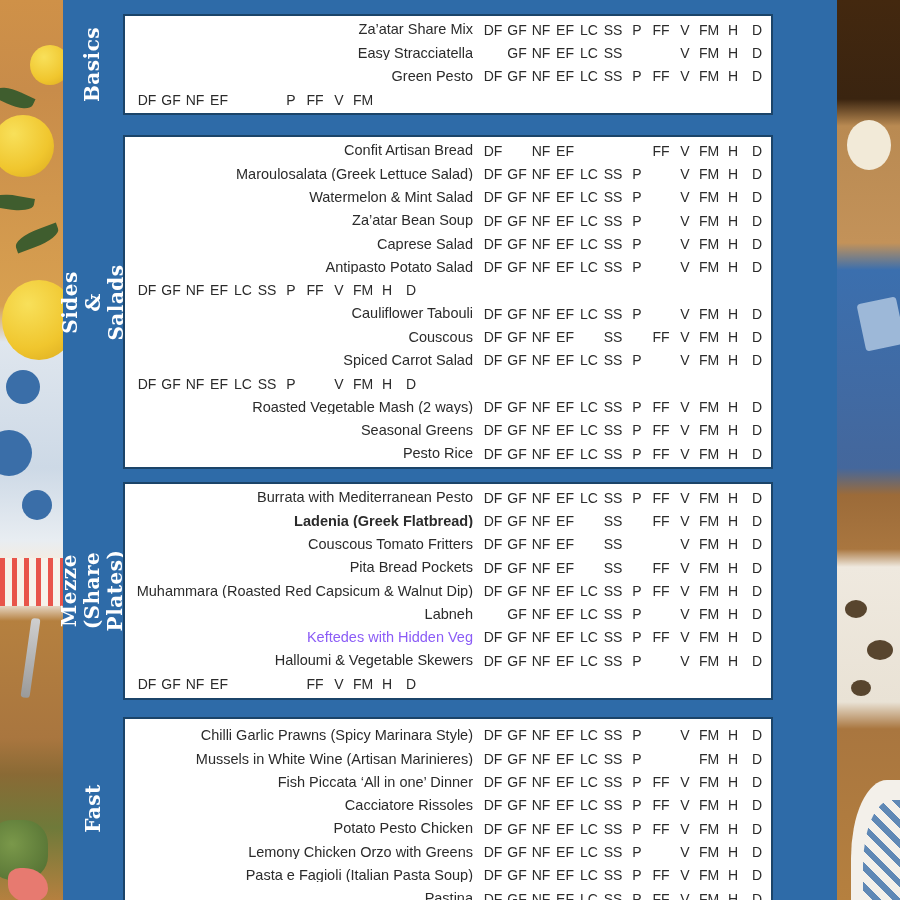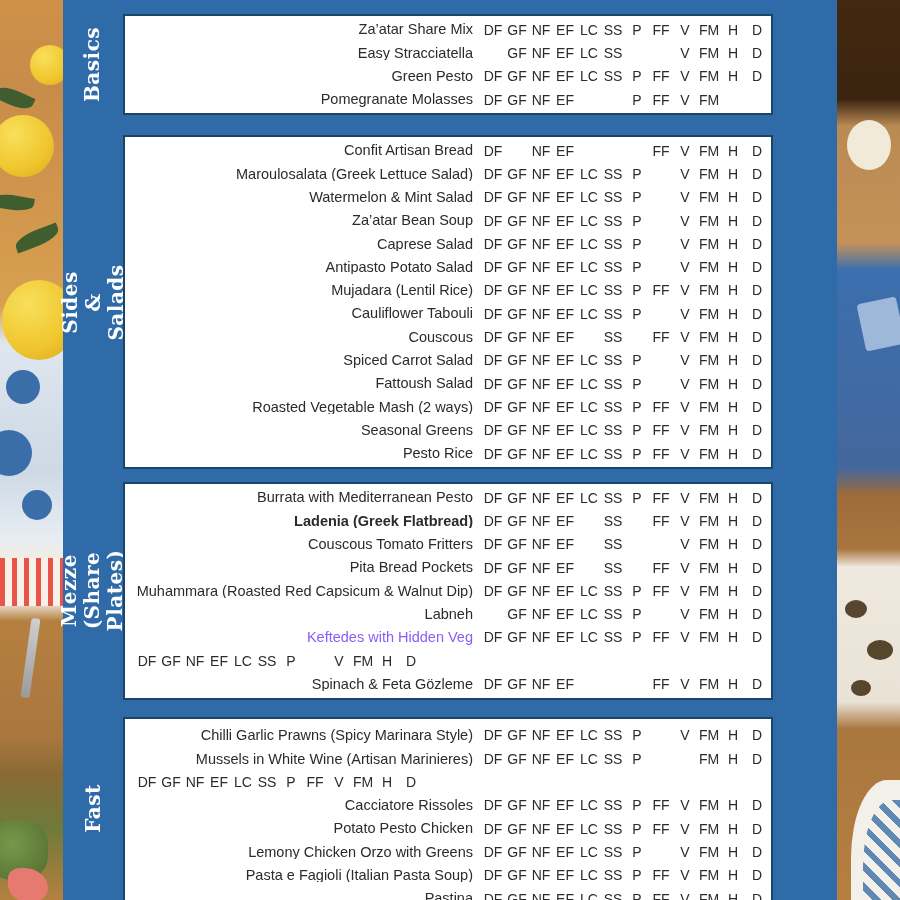--- a/index.html
+++ b/index.html
@@ -139,21 +139,20 @@
               <span class="code" style="color: rgb(43, 43, 43);">SS</span>
               <span class="code" style="color: rgb(43, 43, 43);">P</span>
               <span class="code" style="color: rgb(43, 43, 43);">FF</span>
               <span class="code" style="color: rgb(43, 43, 43);">V</span>
               <span class="code" style="color: rgb(43, 43, 43);">FM</span>
               <span class="code" style="color: rgb(43, 43, 43);">H</span>
               <span class="code" style="color: rgb(43, 43, 43);">D</span>
             </span>
           </div>
           <div class="row">
-            <span class="dish-name" style="color: rgb(43, 43, 43);">Pomegranate Molasses</span>
             <span class="codes">
               <span class="code" style="color: rgb(43, 43, 43);">DF</span>
               <span class="code" style="color: rgb(43, 43, 43);">GF</span>
               <span class="code" style="color: rgb(43, 43, 43);">NF</span>
               <span class="code" style="color: rgb(43, 43, 43);">EF</span>
               <span class="code" style="color: rgb(43, 43, 43);"></span>
               <span class="code" style="color: rgb(43, 43, 43);"></span>
               <span class="code" style="color: rgb(43, 43, 43);">P</span>
               <span class="code" style="color: rgb(43, 43, 43);">FF</span>
               <span class="code" style="color: rgb(43, 43, 43);">V</span>
@@ -266,21 +265,20 @@
               <span class="code" style="color: rgb(43, 43, 43);">SS</span>
               <span class="code" style="color: rgb(43, 43, 43);">P</span>
               <span class="code" style="color: rgb(43, 43, 43);"></span>
               <span class="code" style="color: rgb(43, 43, 43);">V</span>
               <span class="code" style="color: rgb(43, 43, 43);">FM</span>
               <span class="code" style="color: rgb(43, 43, 43);">H</span>
               <span class="code" style="color: rgb(43, 43, 43);">D</span>
             </span>
           </div>
           <div class="row">
-            <span class="dish-name" style="color: rgb(43, 43, 43);">Mujadara (Lentil Rice)</span>
             <span class="codes">
               <span class="code" style="color: rgb(43, 43, 43);">DF</span>
               <span class="code" style="color: rgb(43, 43, 43);">GF</span>
               <span class="code" style="color: rgb(43, 43, 43);">NF</span>
               <span class="code" style="color: rgb(43, 43, 43);">EF</span>
               <span class="code" style="color: rgb(43, 43, 43);">LC</span>
               <span class="code" style="color: rgb(43, 43, 43);">SS</span>
               <span class="code" style="color: rgb(43, 43, 43);">P</span>
               <span class="code" style="color: rgb(43, 43, 43);">FF</span>
               <span class="code" style="color: rgb(43, 43, 43);">V</span>
@@ -334,21 +332,20 @@
               <span class="code" style="color: rgb(43, 43, 43);">SS</span>
               <span class="code" style="color: rgb(43, 43, 43);">P</span>
               <span class="code" style="color: rgb(43, 43, 43);"></span>
               <span class="code" style="color: rgb(43, 43, 43);">V</span>
               <span class="code" style="color: rgb(43, 43, 43);">FM</span>
               <span class="code" style="color: rgb(43, 43, 43);">H</span>
               <span class="code" style="color: rgb(43, 43, 43);">D</span>
             </span>
           </div>
           <div class="row">
-            <span class="dish-name" style="color: rgb(43, 43, 43);">Fattoush Salad</span>
             <span class="codes">
               <span class="code" style="color: rgb(43, 43, 43);">DF</span>
               <span class="code" style="color: rgb(43, 43, 43);">GF</span>
               <span class="code" style="color: rgb(43, 43, 43);">NF</span>
               <span class="code" style="color: rgb(43, 43, 43);">EF</span>
               <span class="code" style="color: rgb(43, 43, 43);">LC</span>
               <span class="code" style="color: rgb(43, 43, 43);">SS</span>
               <span class="code" style="color: rgb(43, 43, 43);">P</span>
               <span class="code" style="color: rgb(43, 43, 43);"></span>
               <span class="code" style="color: rgb(43, 43, 43);">V</span>
@@ -530,37 +527,37 @@
               <span class="code" style="color: rgb(43, 43, 43);">SS</span>
               <span class="code" style="color: rgb(43, 43, 43);">P</span>
               <span class="code" style="color: rgb(43, 43, 43);">FF</span>
               <span class="code" style="color: rgb(43, 43, 43);">V</span>
               <span class="code" style="color: rgb(43, 43, 43);">FM</span>
               <span class="code" style="color: rgb(43, 43, 43);">H</span>
               <span class="code" style="color: rgb(43, 43, 43);">D</span>
             </span>
           </div>
           <div class="row">
-            <span class="codes">
-              <span class="code" style="color: rgb(43, 43, 43);">DF</span>
-              <span class="code" style="color: rgb(43, 43, 43);">GF</span>
-              <span class="code" style="color: rgb(43, 43, 43);">NF</span>
-              <span class="code" style="color: rgb(43, 43, 43);">EF</span>
-              <span class="code" style="color: rgb(43, 43, 43);">LC</span>
-              <span class="code" style="color: rgb(43, 43, 43);">SS</span>
-              <span class="code" style="color: rgb(43, 43, 43);">P</span>
-              <span class="code" style="color: rgb(43, 43, 43);"></span>
-              <span class="code" style="color: rgb(43, 43, 43);">V</span>
-              <span class="code" style="color: rgb(43, 43, 43);">FM</span>
-              <span class="code" style="color: rgb(43, 43, 43);">H</span>
-              <span class="code" style="color: rgb(43, 43, 43);">D</span>
-            </span>
-          </div>
-          <div class="row">
-            <span class="dish-name" style="color: rgb(43, 43, 43);">Spinach &amp; Feta Gözleme</span>
+            <span class="dish-name" style="color: rgb(43, 43, 43);">Halloumi &amp; Vegetable Skewers</span>
+            <span class="codes">
+              <span class="code" style="color: rgb(43, 43, 43);">DF</span>
+              <span class="code" style="color: rgb(43, 43, 43);">GF</span>
+              <span class="code" style="color: rgb(43, 43, 43);">NF</span>
+              <span class="code" style="color: rgb(43, 43, 43);">EF</span>
+              <span class="code" style="color: rgb(43, 43, 43);">LC</span>
+              <span class="code" style="color: rgb(43, 43, 43);">SS</span>
+              <span class="code" style="color: rgb(43, 43, 43);">P</span>
+              <span class="code" style="color: rgb(43, 43, 43);"></span>
+              <span class="code" style="color: rgb(43, 43, 43);">V</span>
+              <span class="code" style="color: rgb(43, 43, 43);">FM</span>
+              <span class="code" style="color: rgb(43, 43, 43);">H</span>
+              <span class="code" style="color: rgb(43, 43, 43);">D</span>
+            </span>
+          </div>
+          <div class="row">
             <span class="codes">
               <span class="code" style="color: rgb(43, 43, 43);">DF</span>
               <span class="code" style="color: rgb(43, 43, 43);">GF</span>
               <span class="code" style="color: rgb(43, 43, 43);">NF</span>
               <span class="code" style="color: rgb(43, 43, 43);">EF</span>
               <span class="code" style="color: rgb(43, 43, 43);"></span>
               <span class="code" style="color: rgb(43, 43, 43);"></span>
               <span class="code" style="color: rgb(43, 43, 43);"></span>
               <span class="code" style="color: rgb(43, 43, 43);">FF</span>
               <span class="code" style="color: rgb(43, 43, 43);">V</span>
@@ -605,20 +602,21 @@
               <span class="code" style="color: rgb(43, 43, 43);">SS</span>
               <span class="code" style="color: rgb(43, 43, 43);">P</span>
               <span class="code" style="color: rgb(43, 43, 43);"></span>
               <span class="code" style="color: rgb(43, 43, 43);"></span>
               <span class="code" style="color: rgb(43, 43, 43);">FM</span>
               <span class="code" style="color: rgb(43, 43, 43);">H</span>
               <span class="code" style="color: rgb(43, 43, 43);">D</span>
             </span>
           </div>
           <div class="row">
+            <span class="dish-name" style="color: rgb(43, 43, 43);">Fish Piccata ‘All in one’ Dinner</span>
             <span class="codes">
               <span class="code" style="color: rgb(43, 43, 43);">DF</span>
               <span class="code" style="color: rgb(43, 43, 43);">GF</span>
               <span class="code" style="color: rgb(43, 43, 43);">NF</span>
               <span class="code" style="color: rgb(43, 43, 43);">EF</span>
               <span class="code" style="color: rgb(43, 43, 43);">LC</span>
               <span class="code" style="color: rgb(43, 43, 43);">SS</span>
               <span class="code" style="color: rgb(43, 43, 43);">P</span>
               <span class="code" style="color: rgb(43, 43, 43);">FF</span>
               <span class="code" style="color: rgb(43, 43, 43);">V</span>

